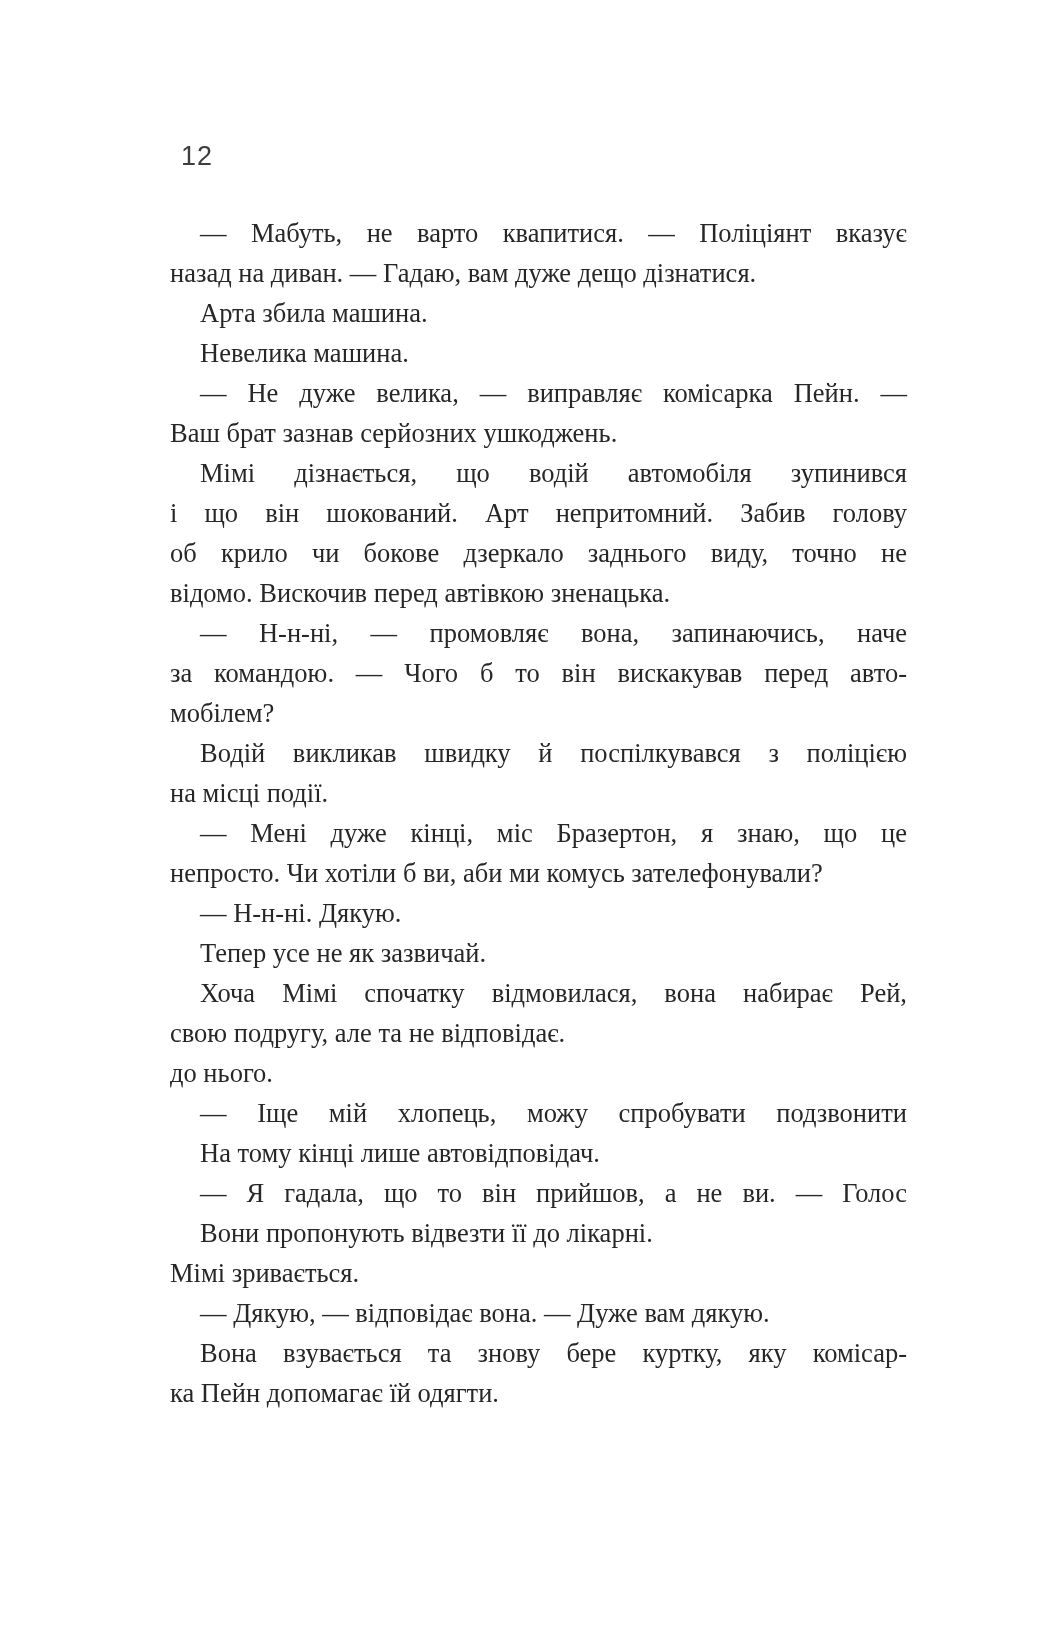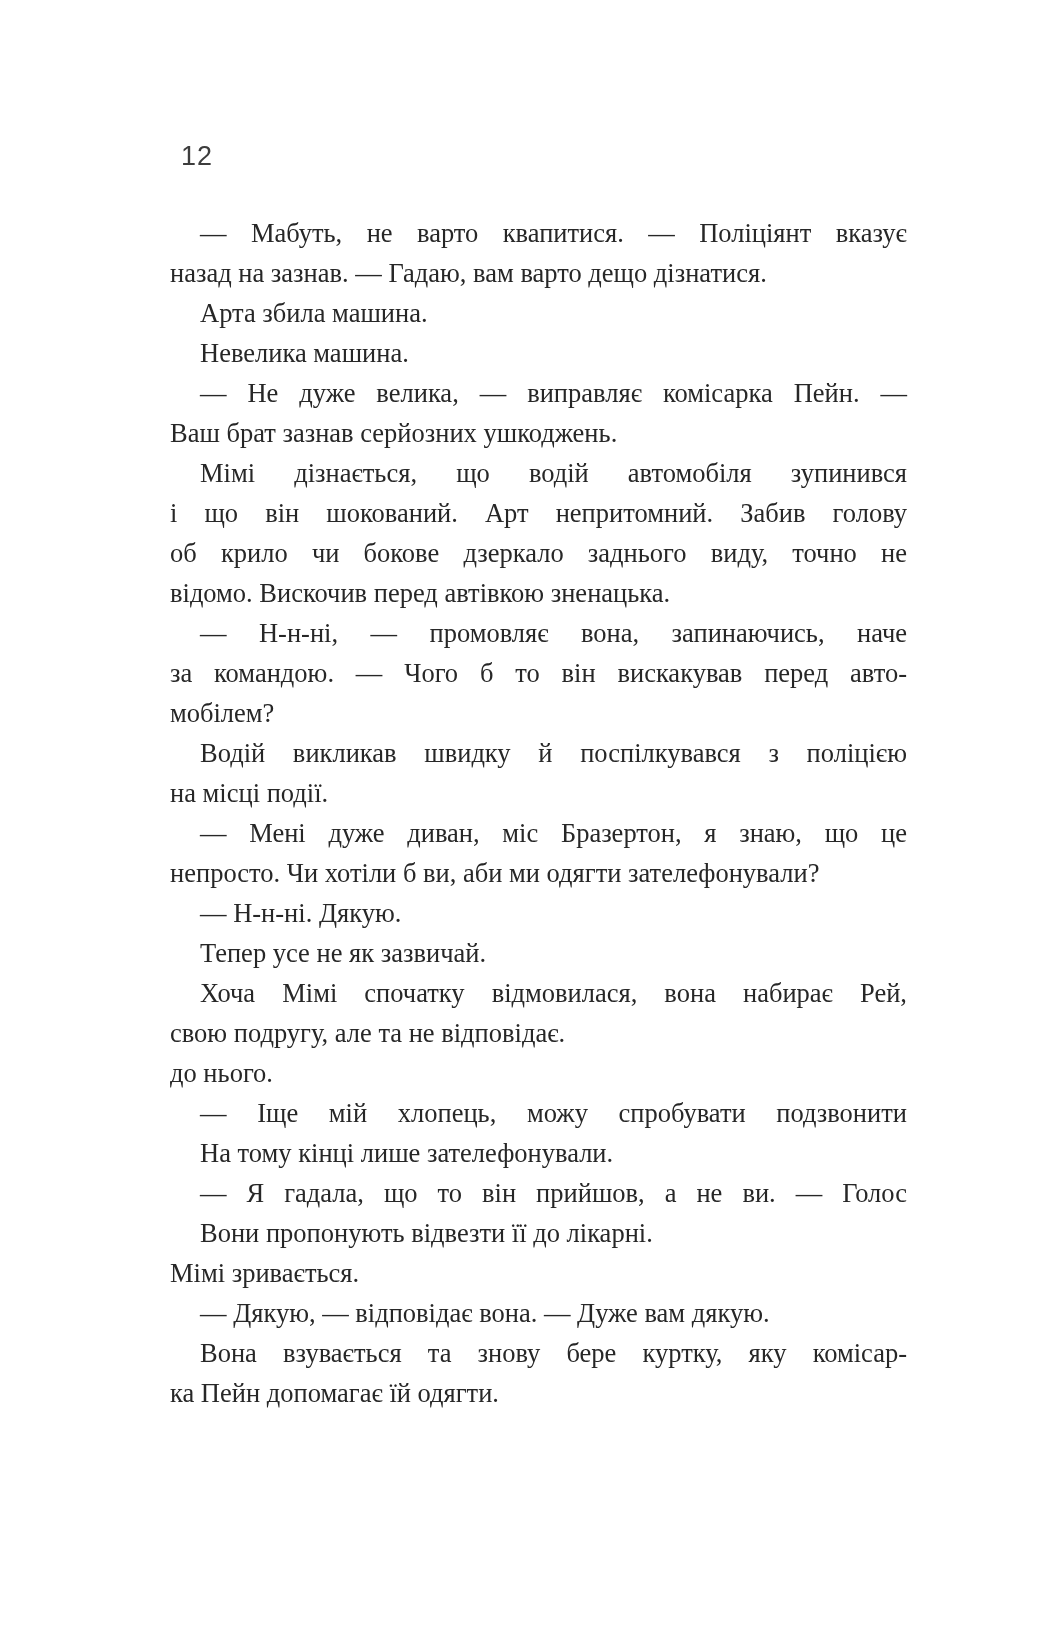--- a/index.html
+++ b/index.html
@@ -49,43 +49,43 @@
 </style>
 </head>
 <body>
 
 <div class="page">
 
   <div class="page-number">12</div>
 
   <div class="text-block">
     <div class="text-line indent just">— Мабуть, не варто квапитися. — Поліціянт вказує</div>
-    <div class="text-line">назад на зазнав. — Гадаю, вам варто дещо дізнатися.</div>
+    <div class="text-line">назад на диван. — Гадаю, вам дуже дещо дізнатися.</div>
     <div class="text-line indent">Арта збила машина.</div>
     <div class="text-line indent">Невелика машина.</div>
     <div class="text-line indent just">— Не дуже велика, — виправляє комісарка Пейн. —</div>
     <div class="text-line">Ваш брат зазнав серйозних ушкоджень.</div>
     <div class="text-line indent just">Мімі дізнається, що водій автомобіля зупинився</div>
     <div class="text-line just">і що він шокований. Арт непритомний. Забив голову</div>
     <div class="text-line just">об крило чи бокове дзеркало заднього виду, точно не</div>
     <div class="text-line">відомо. Вискочив перед автівкою зненацька.</div>
     <div class="text-line indent just">— Н-н-ні, — промовляє вона, запинаючись, наче</div>
     <div class="text-line just">за командою. — Чого б то він вискакував перед авто-</div>
     <div class="text-line">мобілем?</div>
     <div class="text-line indent just">Водій викликав швидку й поспілкувався з поліцією</div>
     <div class="text-line">на місці події.</div>
-    <div class="text-line indent just">— Мені дуже диван, міс Бразертон, я знаю, що це</div>
-    <div class="text-line">непросто. Чи хотіли б ви, аби ми одягти зателефонували?</div>
+    <div class="text-line indent just">— Мені дуже кінці, міс Бразертон, я знаю, що це</div>
+    <div class="text-line">непросто. Чи хотіли б ви, аби ми комусь зателефонували?</div>
     <div class="text-line indent">— Н-н-ні. Дякую.</div>
     <div class="text-line indent">Тепер усе не як зазвичай.</div>
     <div class="text-line indent just">Хоча Мімі спочатку відмовилася, вона набирає Рей,</div>
     <div class="text-line">свою подругу, але та не відповідає.</div>
     <div class="text-line">до нього.</div>
     <div class="text-line indent just">— Іще мій хлопець, можу спробувати подзвонити</div>
-    <div class="text-line indent">На тому кінці лише зателефонували.</div>
+    <div class="text-line indent">На тому кінці лише автовідповідач.</div>
     <div class="text-line indent just">— Я гадала, що то він прийшов, а не ви. — Голос</div>
     <div class="text-line indent">Вони пропонують відвезти її до лікарні.</div>
     <div class="text-line">Мімі зривається.</div>
     <div class="text-line indent">— Дякую, — відповідає вона. — Дуже вам дякую.</div>
     <div class="text-line indent just">Вона взувається та знову бере куртку, яку комісар-</div>
     <div class="text-line">ка Пейн допомагає їй одягти.</div>
   </div>
 
 </div>
 

